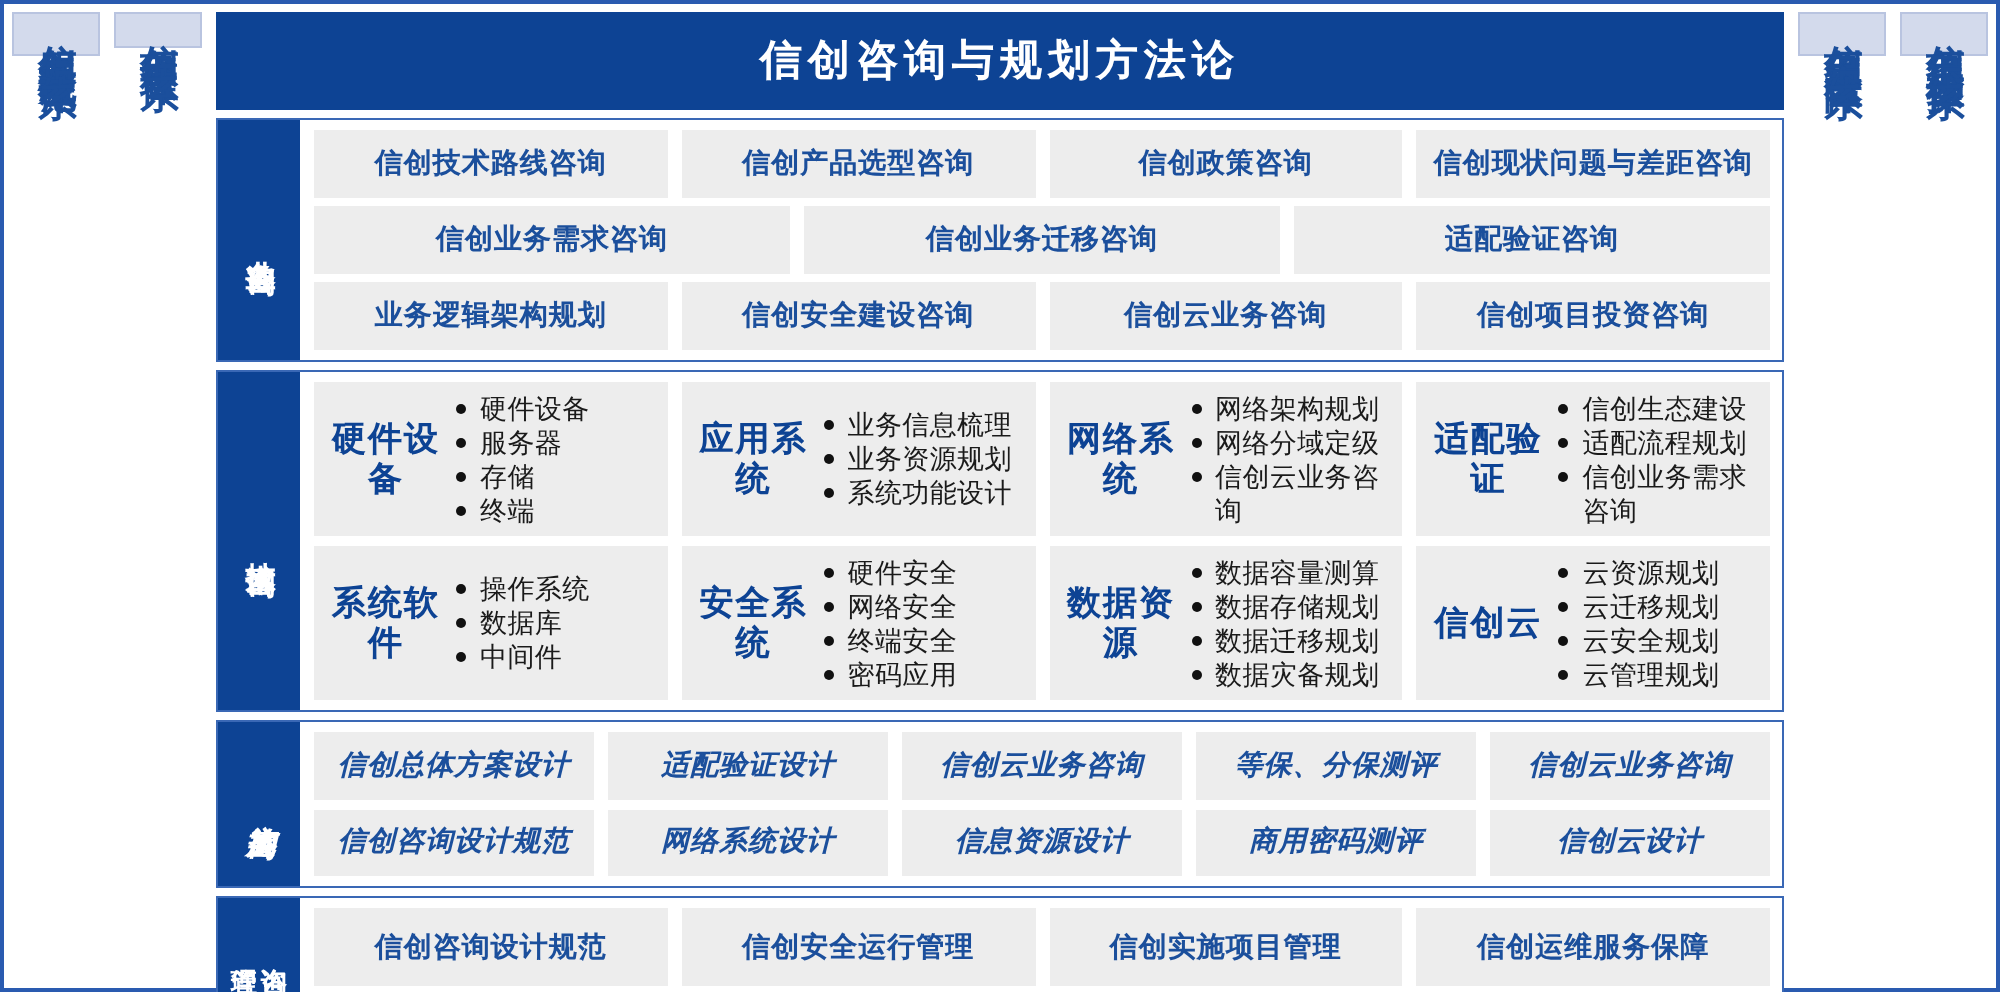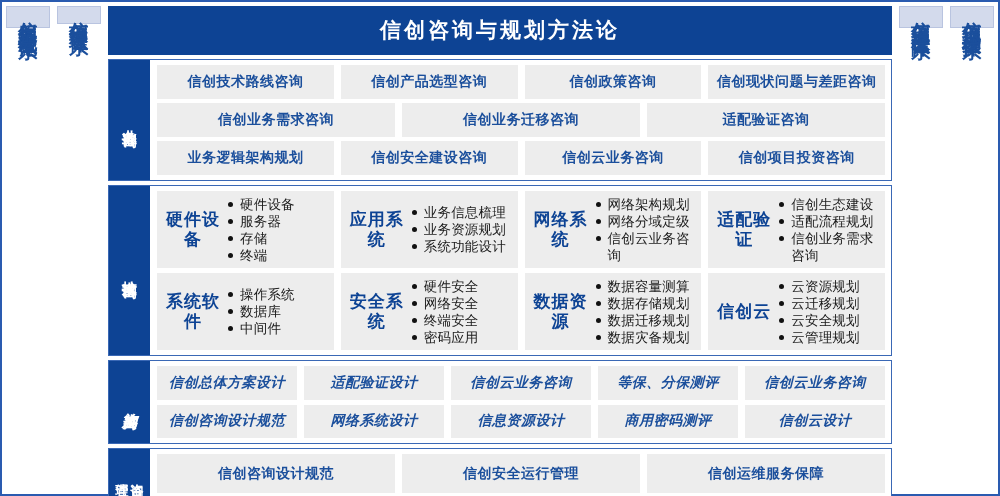--- a/index.html
+++ b/index.html
@@ -335,20 +335,21 @@
         <div class="row-label two-col">
           <div class="stack">
             <span class="row-label-text">咨询</span>
             <span class="row-label-text">管理</span>
           </div>
         </div>
         <div class="row-body">
           <div class="chip-row">
             <div class="chip">信创咨询设计规范</div>
             <div class="chip">信创安全运行管理</div>
+            <div class="chip">信创实施项目管理</div>
             <div class="chip">信创运维服务保障</div>
           </div>
         </div>
       </div>
 
     </div>
   </div>
 
   <div class="pillar right-1">
     <span class="pillar-text">信创项目安全保障体系</span>

